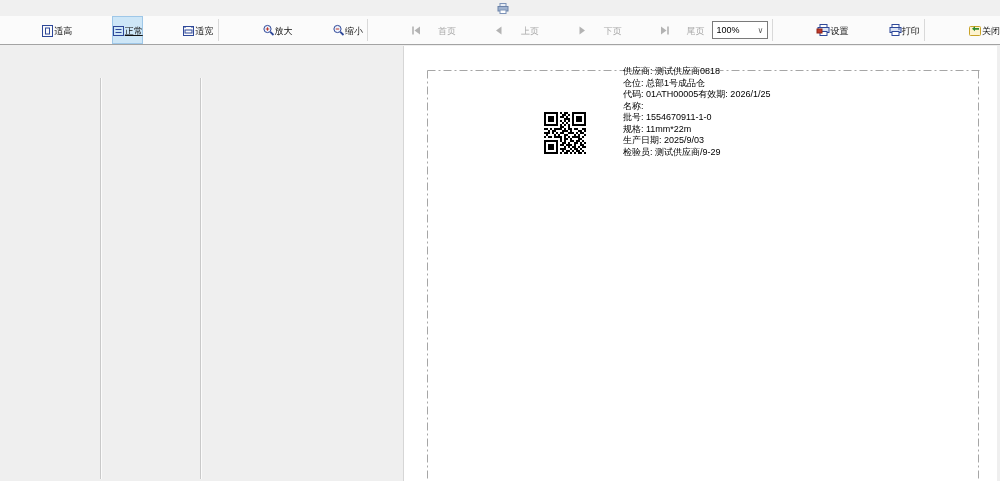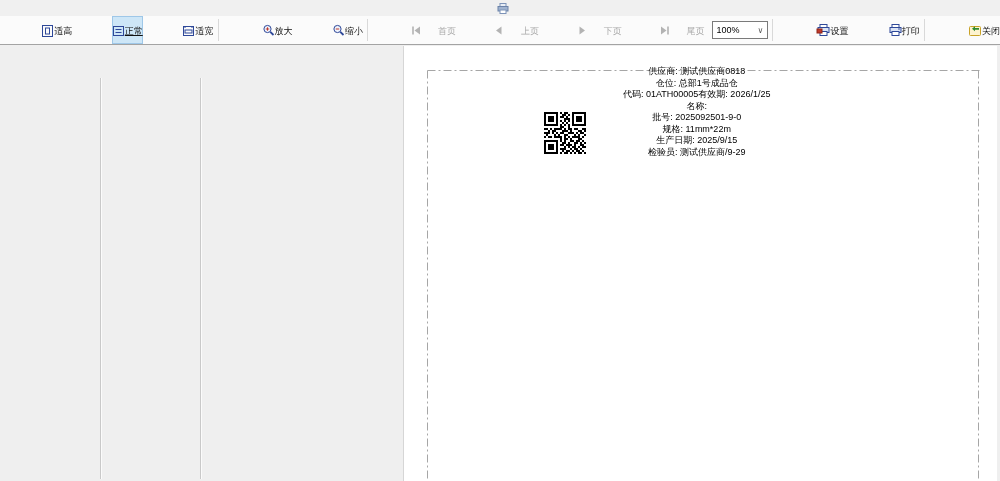--- a/index.html
+++ b/index.html
@@ -24,21 +24,21 @@
   .tb-btn.selected { background:#cde6f7; border:1px solid #9ec7e8;text-decoration:underline; }
   .tb-btn.disabled { color:#a9a9a9;gap:16px; }
   .tb-sep { width:1px; background:#d9d9d9; margin:3px 4px; }
   .combo { align-self:center; margin-left:8px; width:67px; height:18px; background:#fff;
     border:1px solid #7a7a7a; display:flex; align-items:center; padding:0 4px;
     font-size:9px; color:#000; }
   .combo .chev { margin-left:auto; color:#5a5a5a; font-size:8px; }
 
   
   .preview { position:absolute; top:46px; left:0; width:1000px; height:435px;
-    background:#efefef; overflow:hidden;text-align:center; }
+    background:#efefef; overflow:hidden; }
   .vline { position:absolute; top:32px; height:401px; width:1px;
     background:#c9c9c9; box-shadow:1px 0 0 #fbfbfb; }
   .page { position:absolute; left:403px; top:0; width:594px; height:435px;
     background:#ffffff; border-left:1px solid #d6d6d6; }
   .dashed-border { position:absolute; left:23px; top:24px; }
   .label-text { position:absolute; left:219px; top:20px; font-size:9px;
     line-height:11.5px; color:#000; white-space:nowrap; }
   .qr { position:absolute; left:140px; top:66px; width:42px; height:42px; }
 </style>
 </head>
@@ -452,21 +452,21 @@
             <rect x="34" y="40" width="2" height="2"></rect>
             <rect x="36" y="40" width="2" height="2"></rect>
             <rect x="40" y="40" width="2" height="2"></rect>
           </svg></div>
 
       <div class="label-text">
         <div>供应商: 测试供应商0818</div>
         <div>仓位: 总部1号成品仓</div>
         <div>代码: 01ATH00005有效期: 2026/1/25</div>
         <div>名称:</div>
-        <div>批号: 2025092501-9-0</div>
+        <div>批号: 1554670911-1-0</div>
         <div>规格: 11mm*22m</div>
-        <div>生产日期: 2025/9/15</div>
+        <div>生产日期: 2025/9/03</div>
         <div>检验员: 测试供应商/9-29</div>
       </div>
     </div>
   </div>
 
 </div>
 
 </body></html>

